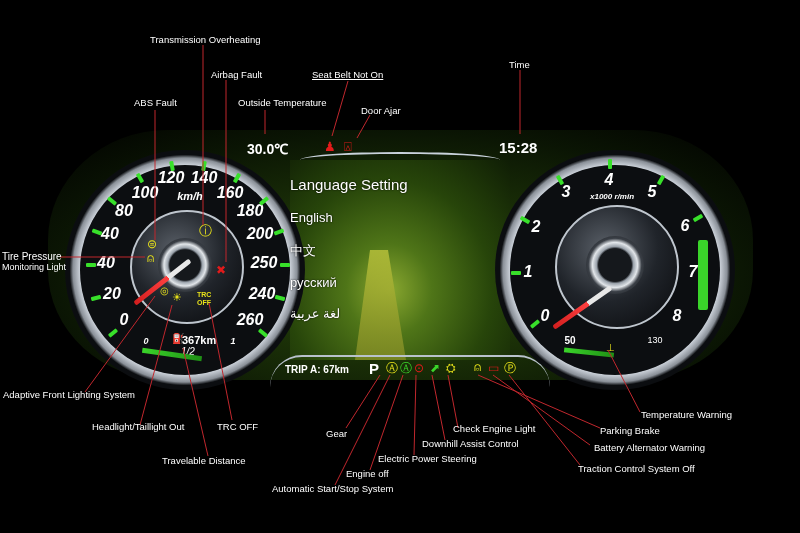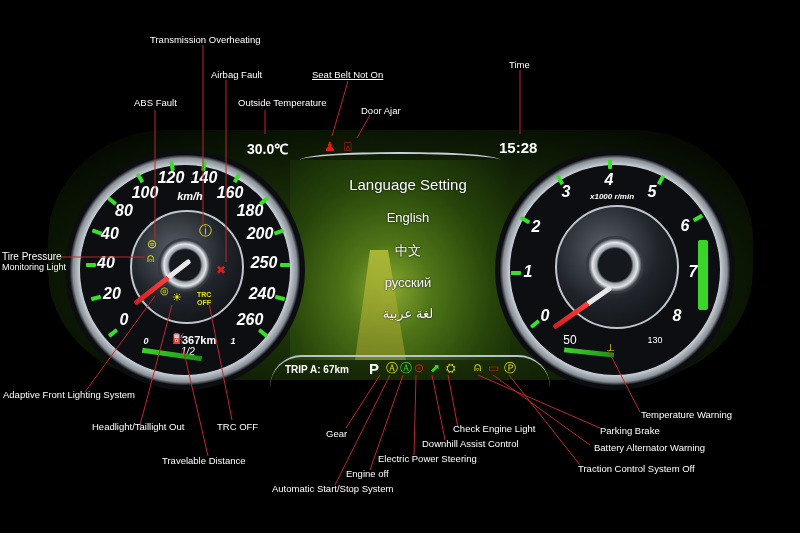--- a/index.html
+++ b/index.html
@@ -17,21 +17,21 @@
   .g-face{position:absolute;border-radius:50%;background:#0c0e11;}
   .g-inner{position:absolute;border-radius:50%;background:radial-gradient(circle at 40% 35%,#5a6068 0%,#20242a 50%,#07080a 100%);border:2px solid #bfc6ce;}
   .g-hub{position:absolute;border-radius:50%;background:radial-gradient(circle,#15181c 40%,#9aa2ab 45%,#e2e6ea 55%,#3a3f46 65%,#0b0c0e 100%);}
   .needle{position:absolute;height:5px;background:linear-gradient(90deg,#d21e1e 0%,#ff4040 60%,#e8e8e8 60%);transform-origin:100% 50%;border-radius:2px;}
   .tick{position:absolute;width:10px;height:4px;background:#38e02a;border-radius:1px;transform-origin:center;}
   .num{position:absolute;font-style:italic;font-weight:bold;font-size:16px;color:#fff;transform:translate(-50%,-50%);}
   .callout{position:absolute;font-size:9.5px;color:#fff;white-space:nowrap;}
   svg.lines{position:absolute;left:0;top:0;}
   .icon{position:absolute;font-size:11px;line-height:1;}
   .y{color:#e6e01a;} .r{color:#e21b1b;} .g{color:#3ad42a;}
-  .lang{position:absolute;left:298px;width:220px;text-align:center;font-size:13px;color:#fff;text-shadow:0 0 2px #000;}
+  .lang{position:absolute;left:290px;width:220px;font-size:13px;color:#fff;text-shadow:0 0 2px #000;}
   .bar{position:absolute;height:5px;background:linear-gradient(90deg,#3ad42a,#1f8f15);}
 </style>
 </head>
 <body>
 
 <div class="panel"></div>
 <div class="center-scene"></div>
 <div class="road"></div>
 <div class="arc-top"></div>
 <div class="bottom-bar"></div>
@@ -107,21 +107,21 @@
 
 <div class="tick" style="left:530px;top:322px;transform:rotate(-40deg);"></div>
 <div class="tick" style="left:511px;top:271px;"></div>
 <div class="tick" style="left:520px;top:218px;transform:rotate(30deg);"></div>
 <div class="tick" style="left:555px;top:178px;transform:rotate(60deg);"></div>
 <div class="tick" style="left:605px;top:162px;transform:rotate(90deg);"></div>
 <div class="tick" style="left:656px;top:178px;transform:rotate(120deg);"></div>
 <div class="tick" style="left:693px;top:216px;transform:rotate(150deg);"></div>
 <div class="bar" style="left:698px;top:240px;width:10px;height:70px;background:#3ad42a;border-radius:2px;"></div>
 
-<span class="num" style="left:570px;top:340px;font-size:12px;font-style:normal;font-weight:normal;">50</span>
+<span class="num" style="left:570px;top:340px;font-size:10px;font-style:normal;font-weight:bold;">50</span>
 <span class="num" style="left:655px;top:340px;font-size:9px;font-style:normal;font-weight:normal;">130</span>
 <span class="icon y" style="left:606px;top:343px;font-size:10px;">⊥</span>
 <div class="bar" style="left:564px;top:350px;width:50px;transform:rotate(6deg);"></div>
 
 <span style="position:absolute;left:247px;top:139px;font-size:14px;font-weight:bold;">30.0℃</span>
 <span class="icon r" style="left:324px;top:140px;font-size:13px;">♟</span>
 <span class="icon r" style="left:344px;top:140px;font-size:13px;">⍓</span>
 <span style="position:absolute;left:499px;top:139px;font-size:15px;font-weight:bold;">15:28</span>
 
 <span class="lang" style="top:176px;font-size:15px;">Language Setting</span>

